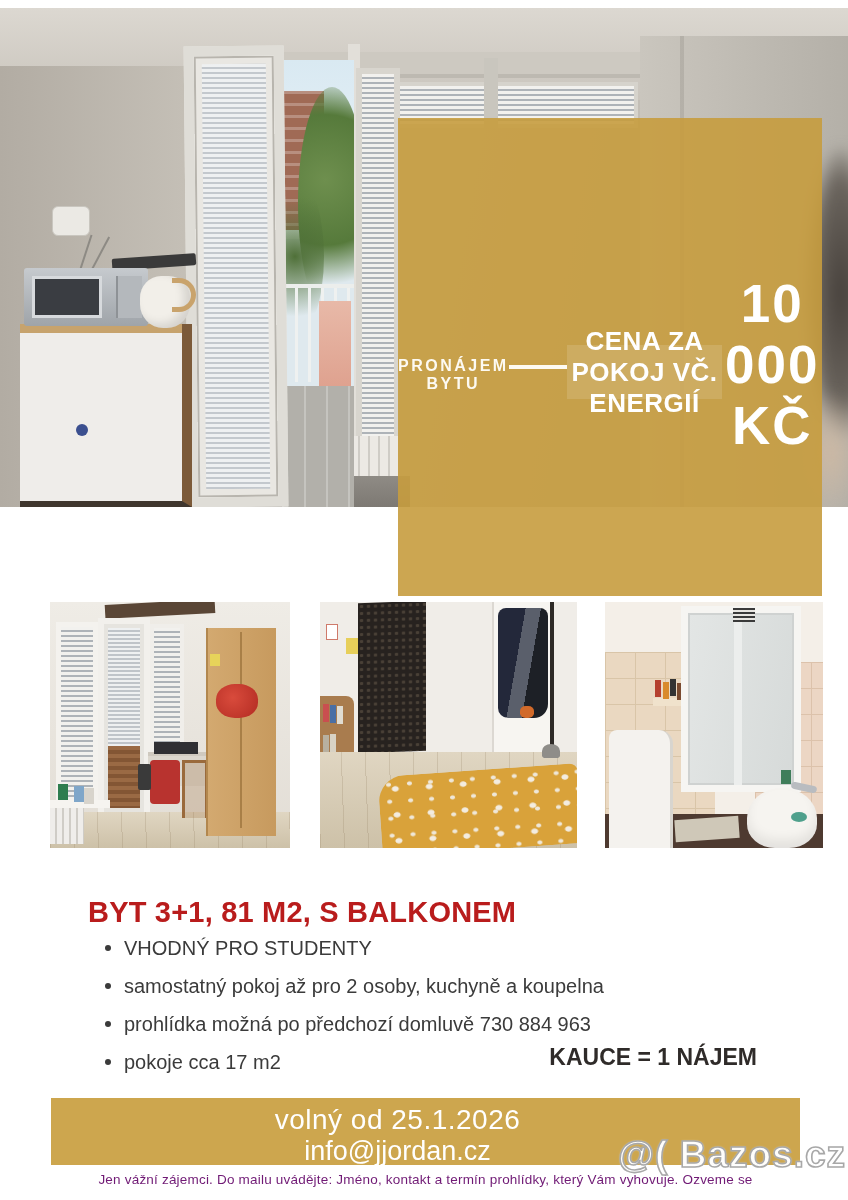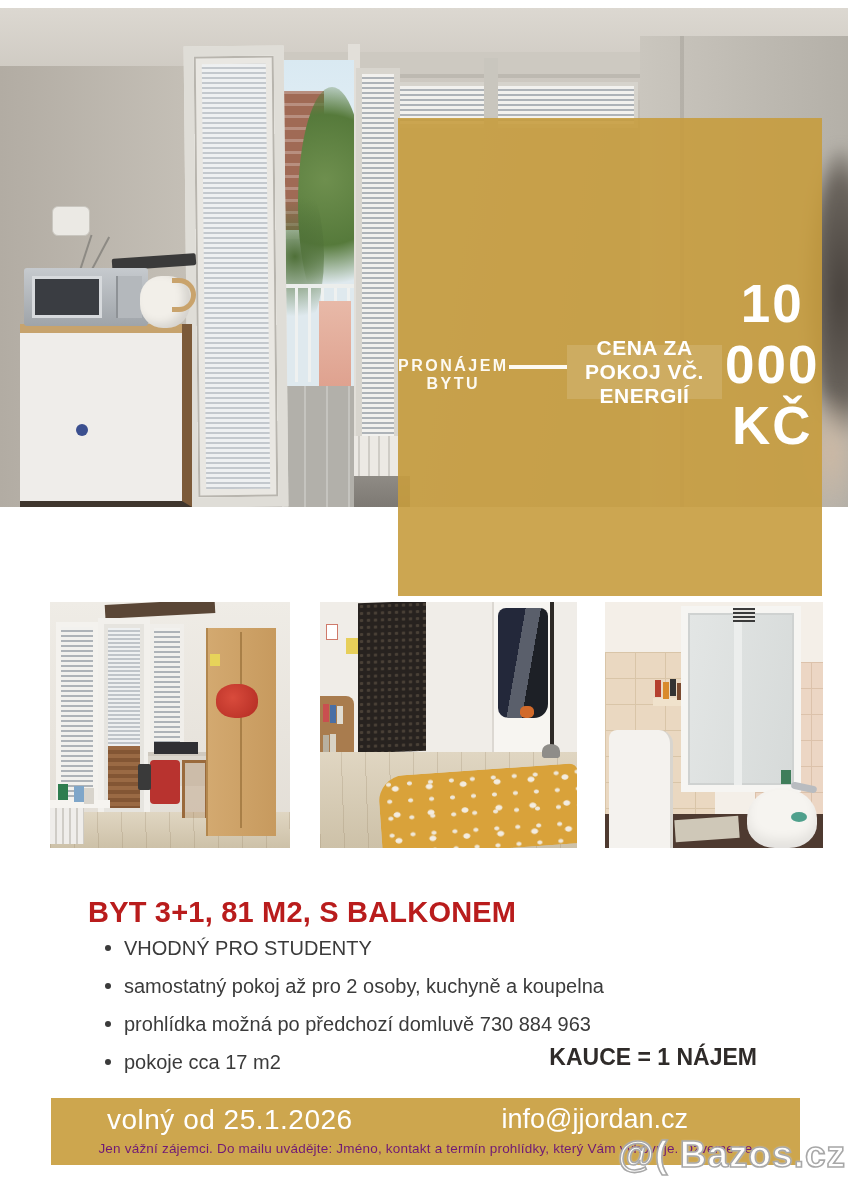--- a/index.html
+++ b/index.html
@@ -67,21 +67,21 @@
 
   
   .panel{position:absolute;left:398px;top:118px;width:424px;height:478px;
          background:rgba(198,156,62,.90);display:flex;flex-direction:row;align-items:center;
          text-align:center;color:#fdfaf2;}
   .kicker{margin-top:36px;font-size:16px;font-weight:700;letter-spacing:2.5px;}
   .title{margin:40px 0 0 0;font-size:45px;font-weight:300;letter-spacing:2.5px;line-height:57px;color:#fcf8ee;}
   .divider{margin-top:20px;width:158px;height:4px;background:#fdfaf2;}
   .price-band{margin-top:30px;width:100%;height:54px;background:rgba(255,255,255,.13);
               display:flex;align-items:center;justify-content:center;}
-  .price-label{font-size:21px;font-weight:700;letter-spacing:.5px;color:#ffffff;}
+  .price-label{font-size:26px;font-weight:700;letter-spacing:.5px;color:#ffffff;}
   .price{margin-top:14px;font-size:53px;font-weight:700;letter-spacing:2px;color:#ffffff;}
 
   
   .photo{position:absolute;top:602px;height:246px;overflow:hidden;background:#ece8e2;}
   .photo1{left:50px;width:240px;}
   .photo2{left:320px;width:257px;}
   .photo3{left:605px;width:218px;}
   .laminate{background:linear-gradient(180deg,#e0d6c2,#cdc1a8);
             background-image:repeating-linear-gradient(88deg,rgba(140,120,90,.22) 0 1px,transparent 1px 24px),
                              linear-gradient(180deg,#e0d6c2,#cdc1a8);}
@@ -165,21 +165,21 @@
   
   .heading{position:absolute;left:88px;top:872px;font-size:29px;font-weight:700;color:#b91c1c;
            letter-spacing:.2px;}
   .bullets{position:absolute;left:105px;top:936px;margin:0;padding:0;list-style:none;}
   .bullets li{display:flex;align-items:flex-start;margin-bottom:14px;font-size:20px;color:#3b3b3b;line-height:24px;}
   .dot{width:6px;height:6px;border-radius:50%;background:#3b3b3b;margin:9px 13px 0 0;flex:none;}
   .kauce{position:absolute;right:91px;top:1044px;font-size:23px;font-weight:700;color:#2f2b29;}
 
   
   .bar{position:absolute;left:51px;top:1098px;width:749px;height:67px;background:#cda64e;color:#ffffff;}
-  .bar-row{display:flex;justify-content:space-between;align-items:flex-start;padding:6px 112px 0 56px;}
+  .bar-row{display:flex;justify-content:space-between;align-items:center;padding:6px 112px 0 56px;flex-direction:column;}
   .bar-avail{font-size:28px;font-weight:400;letter-spacing:.5px;}
   .bar-email{font-size:27px;font-weight:400;}
   .bar-note{margin-top:5px;text-align:center;font-size:13.5px;color:#701a75;letter-spacing:.2px;}
 
   
   .watermark{position:absolute;right:2px;top:1134px;font-size:37px;font-weight:700;letter-spacing:1px;
              color:rgba(255,255,255,.9);-webkit-text-stroke:1.6px #a8a8a8;
              text-shadow:0 0 2px rgba(255,255,255,.8);}
 </style>
 </head>

